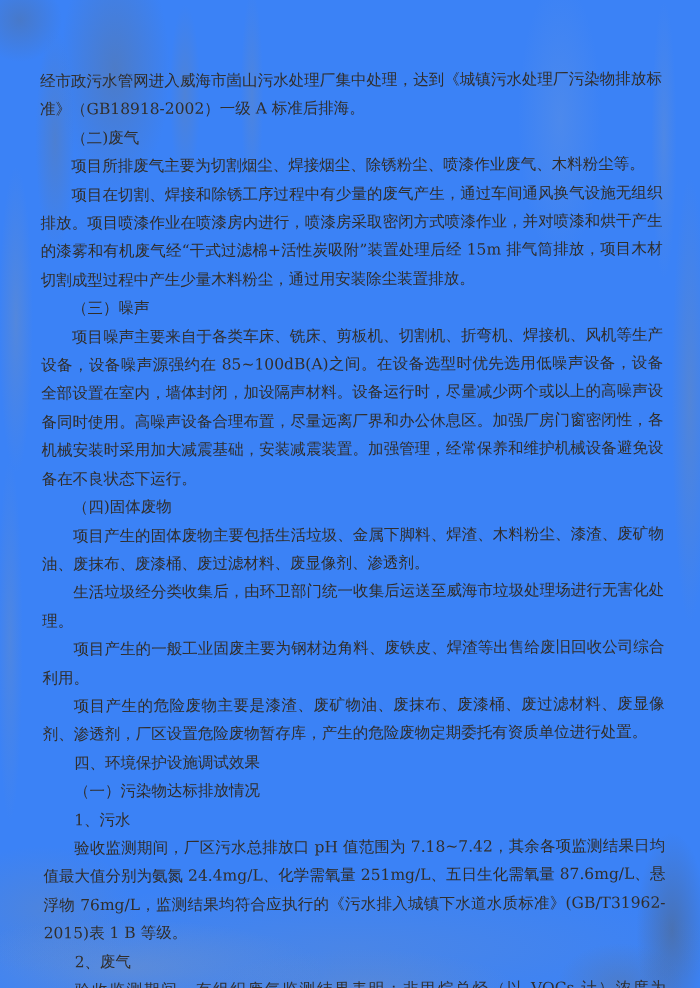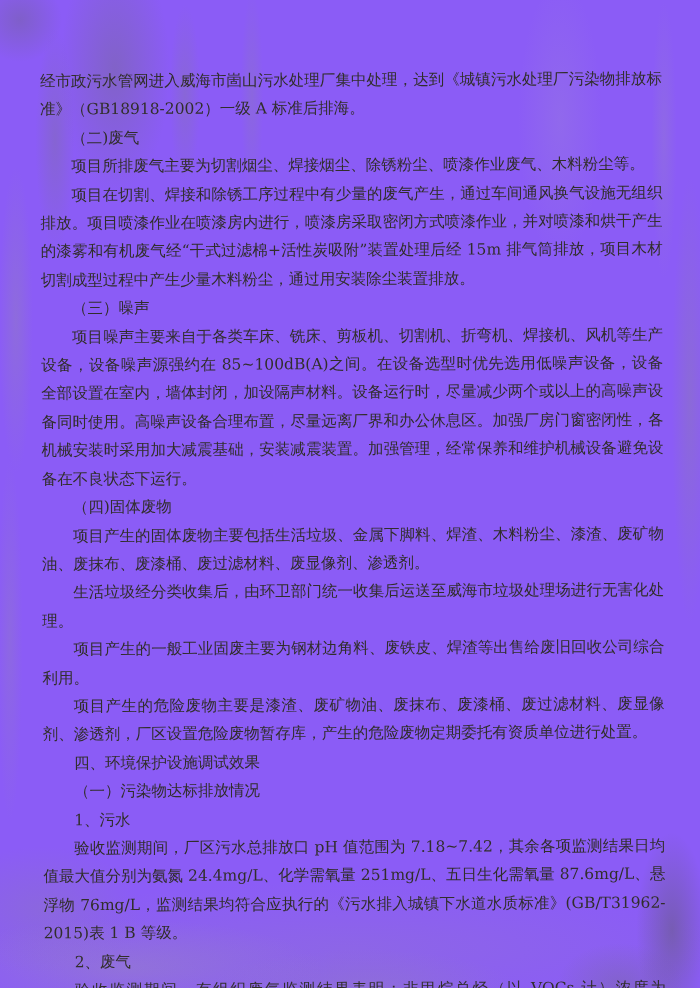--- a/index.html
+++ b/index.html
@@ -7,21 +7,21 @@
     padding: 0;
     width: 700px;
     height: 988px;
     overflow: hidden;
     background: #dddcd9;
   }
   .photo {
     position: relative;
     width: 700px;
     height: 988px;
-    background: #8b5cf6;
+    background: #3b82f6;
     font-family: "DejaVu Serif", "Liberation Serif", serif;
   }
   
   .texture {
     position: absolute;
     inset: 0;
     pointer-events: none;
     background:
       
       radial-gradient(ellipse 85px 190px at 115px 70px,  rgba(110,110,110,0.34), rgba(110,110,110,0) 65%),

